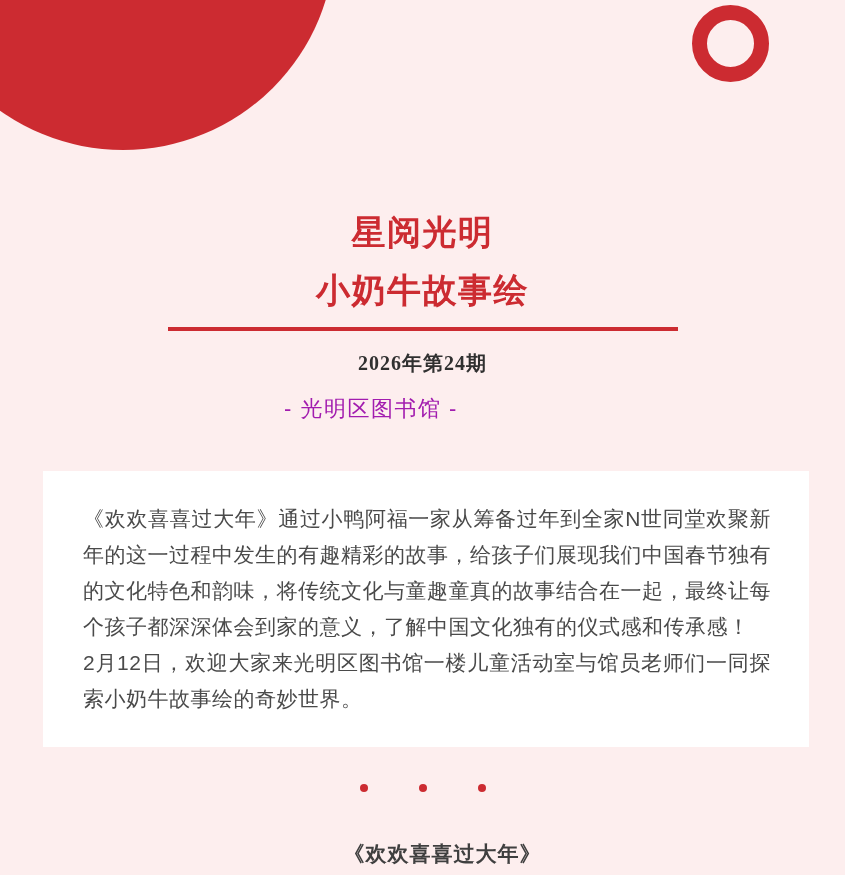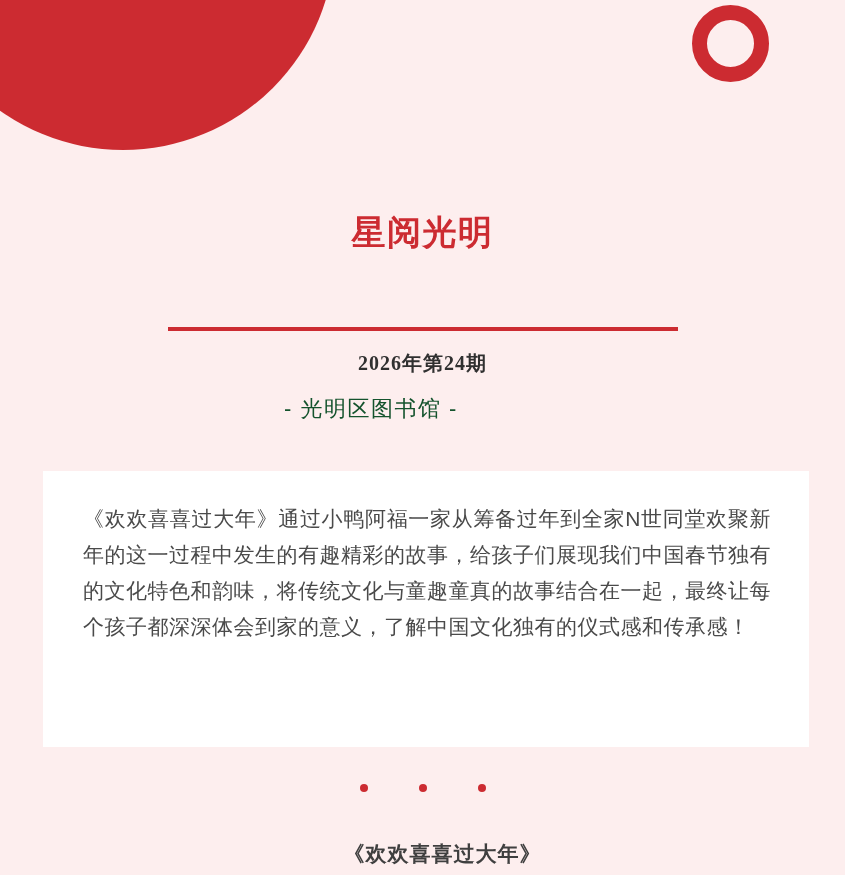--- a/index.html
+++ b/index.html
@@ -65,21 +65,21 @@
   }
 
   .org {
     position: absolute;
     left: 0; top: 394px;
     width: 742px;
     text-align: center;
     font-size: 22px;
     font-weight: 400;
     letter-spacing: 1.5px;
-    color: #14532d;
+    color: #a21caf;
   }
 
   .card {
     position: absolute;
     left: 43px; top: 471px;
     width: 766px;
     min-height: 276px;
     background: #ffffff;
     padding: 30px 38px 28px 40px;
   }
@@ -118,30 +118,32 @@
   }
 </style>
 </head>
 <body>
 
 <div class="corner-circle"></div>
 <div class="ring"></div>
 
 <div class="hero">
   <div>星阅光明</div>
+  <div>小奶牛故事绘</div>
 </div>
 
 <div class="divider"></div>
 
 <div class="issue">2026年第24期</div>
 
 <div class="org">- 光明区图书馆 -</div>
 
 <div class="card">
   <p>《欢欢喜喜过大年》通过小鸭阿福一家从筹备过年到全家N世同堂欢聚新年的这一过程中发生的有趣精彩的故事，给孩子们展现我们中国春节独有的文化特色和韵味，将传统文化与童趣童真的故事结合在一起，最终让每个孩子都深深体会到家的意义，了解中国文化独有的仪式感和传承感！</p>
+  <p>2月12日，欢迎大家来光明区图书馆一楼儿童活动室与馆员老师们一同探索小奶牛故事绘的奇妙世界。</p>
 </div>
 
 <div class="dots">
   <span class="dot"></span>
   <span class="dot"></span>
   <span class="dot"></span>
 </div>
 
 <div class="book-title">《欢欢喜喜过大年》</div>
 

